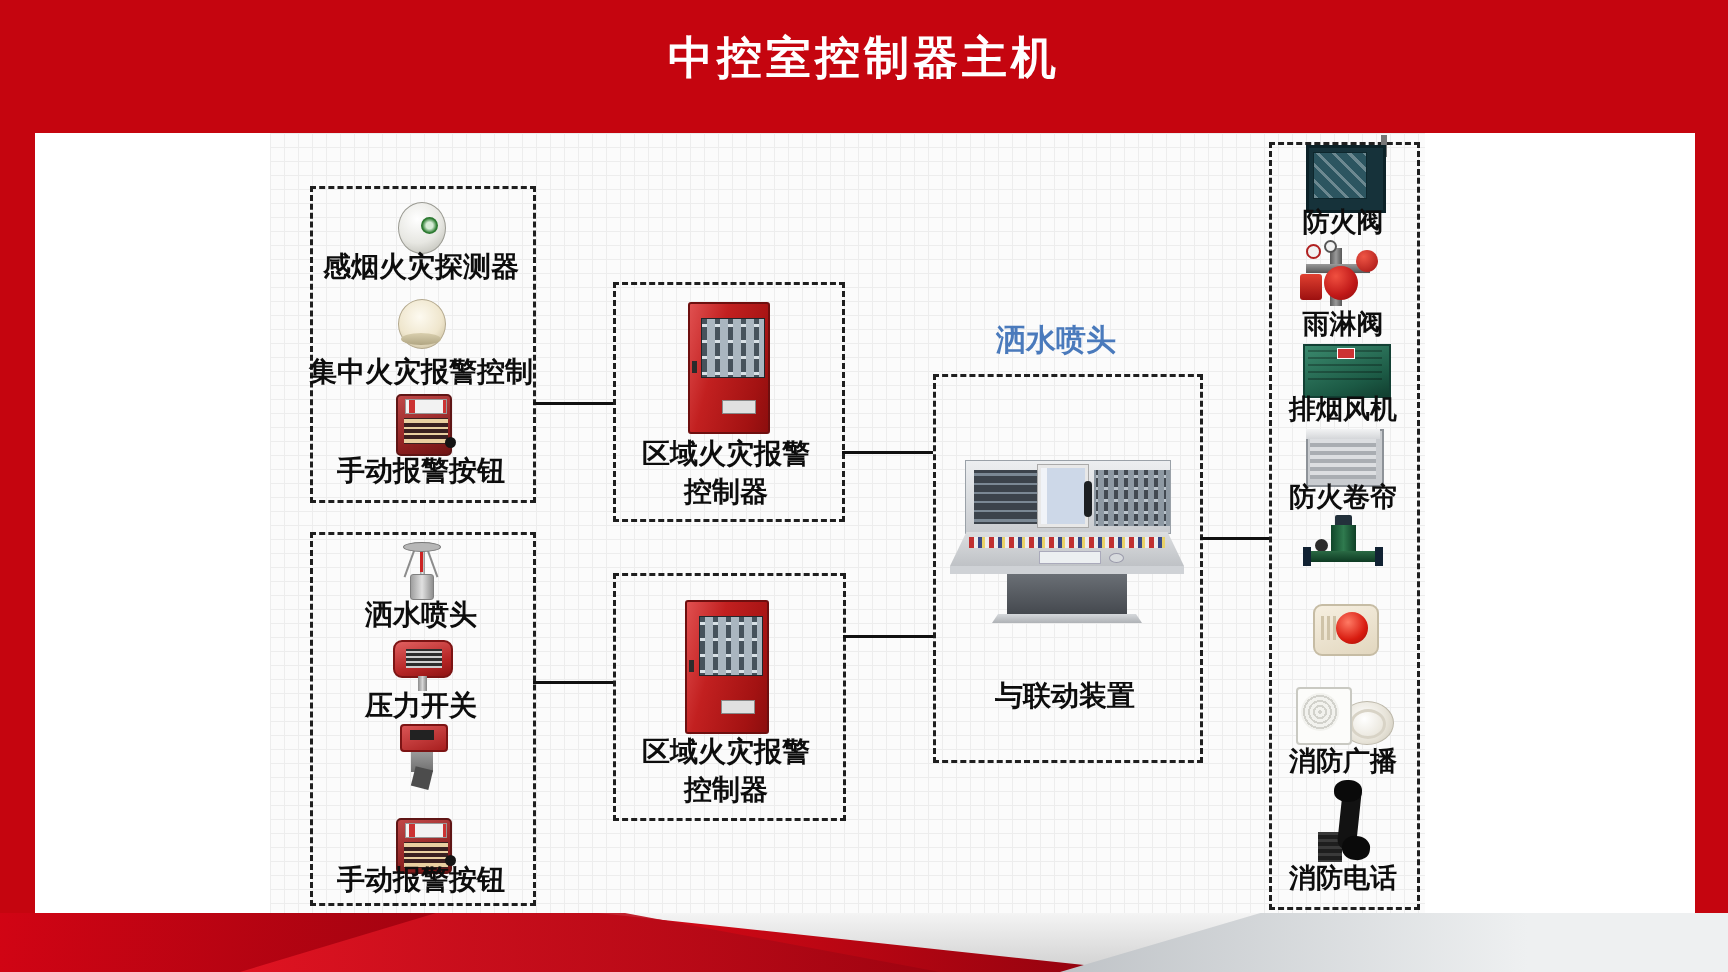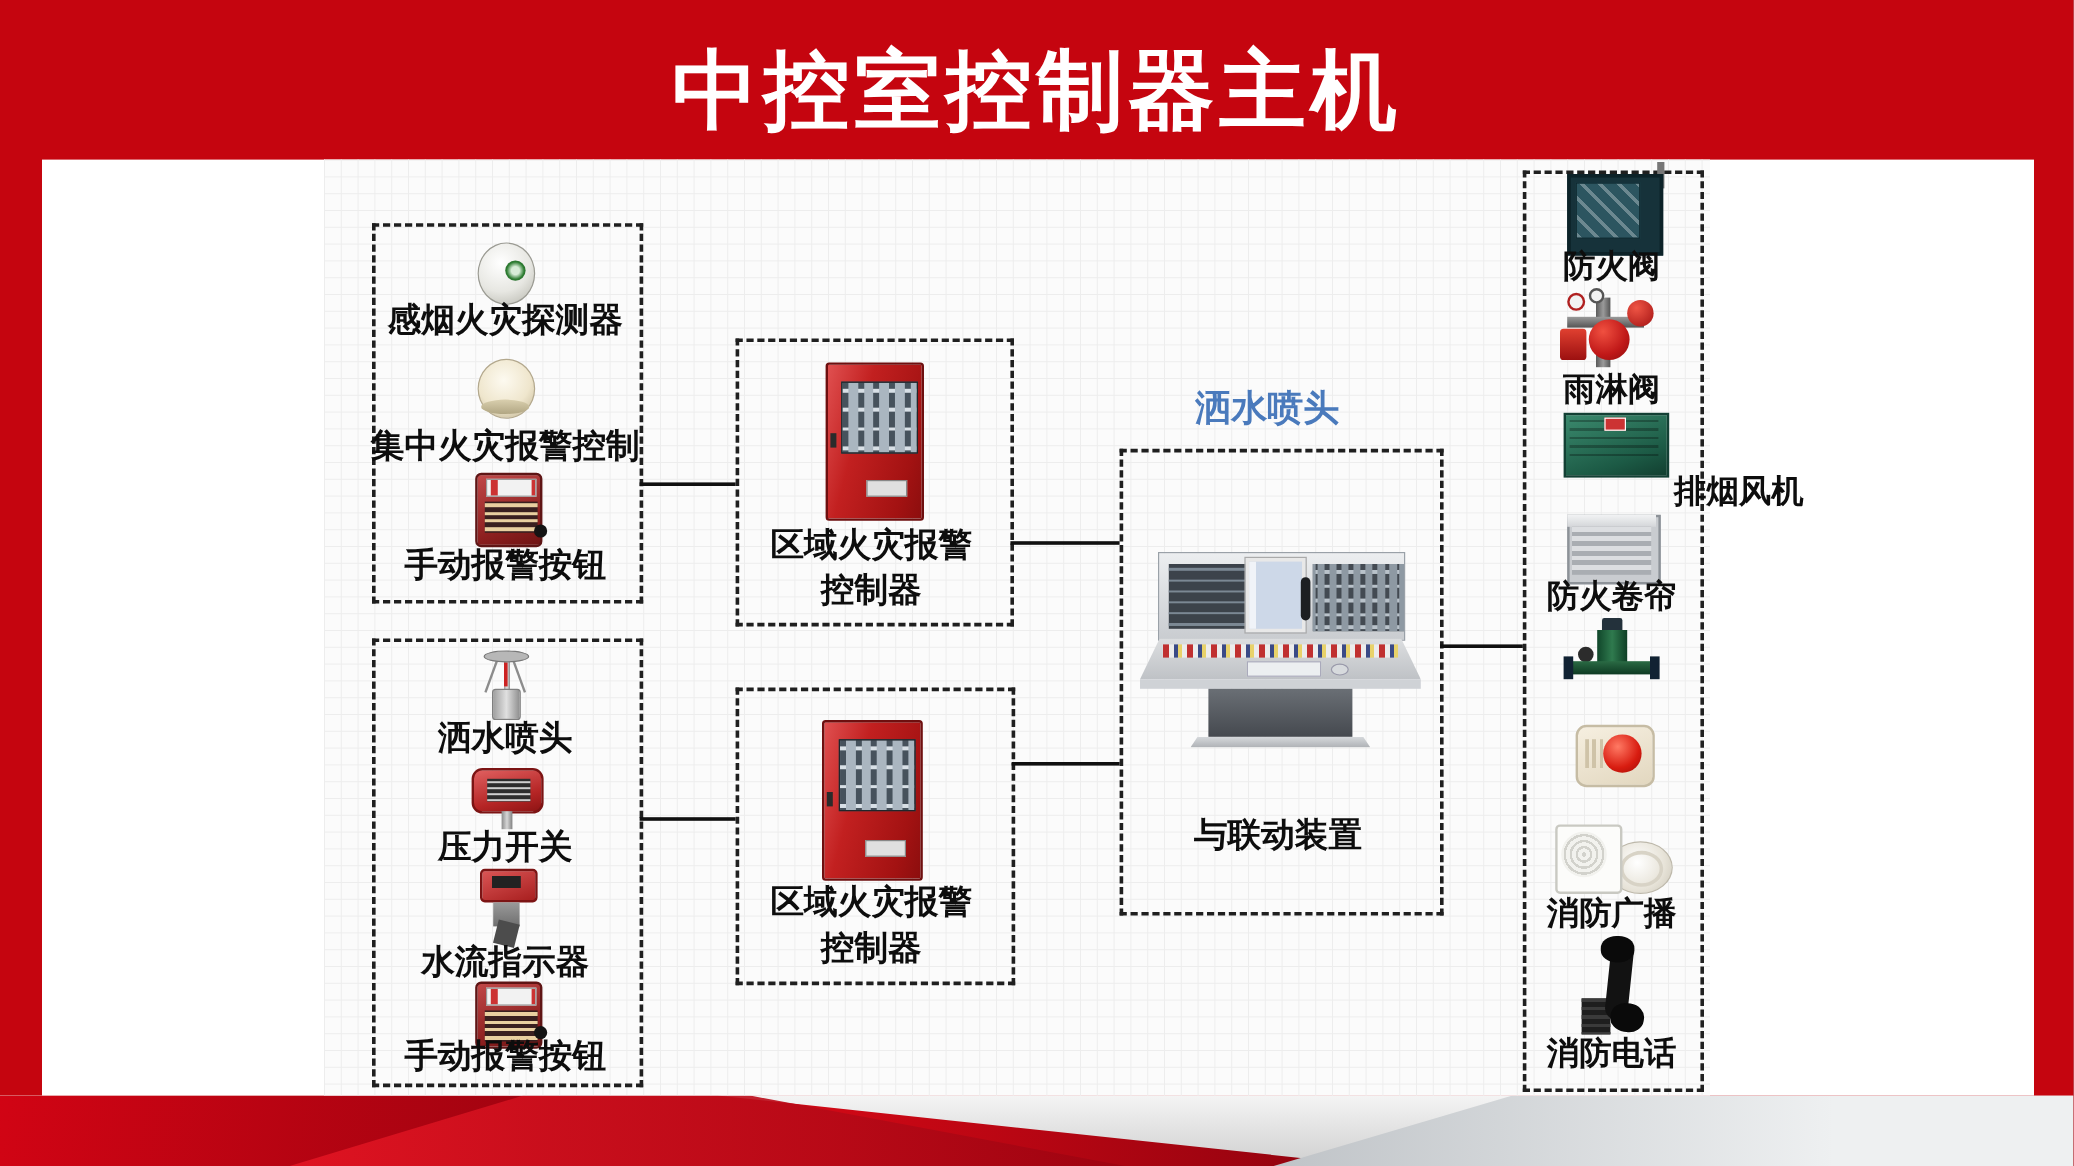--- a/index.html
+++ b/index.html
@@ -1,20 +1,20 @@
 <!DOCTYPE html>
 <html><head>
 <meta charset="utf-8">
 <style>
   html,body{margin:0;padding:0;}
   body{font-family:"Liberation Sans","DejaVu Sans",sans-serif;background:#8e030d;}
   #page{position:relative;width:1728px;height:972px;overflow:hidden;background:#c5050f;}
   
   #title{position:absolute;left:0;top:28px;width:100%;text-align:center;
-         color:#ffffff;font-size:72px;font-weight:700;letter-spacing:4px;}
+         color:#ffffff;font-size:45px;font-weight:700;letter-spacing:4px;}
   
   #panel{position:absolute;left:35px;top:133px;width:1660px;height:780px;background:#ffffff;}
   #gridArea{position:absolute;left:235px;top:0;width:1155px;height:780px;background-color:#fbfbfb;
     background-image:linear-gradient(#ededed 1px,transparent 1px),
                      linear-gradient(90deg,#ededed 1px,transparent 1px);
     background-size:14px 14px;}
   
   .dash{position:absolute;border:3px dashed #1f1f1f;background:transparent;}
   
   .line{position:absolute;height:3px;background:#101010;}
@@ -220,21 +220,20 @@
     <span class="psw-stem"></span>
   </div>
   <div class="lbl" style="left:261px;top:690px;">压力开关</div>
 
   <div class="ic" style="left:400px;top:724px;width:44px;height:64px;">
     <span class="wfi-top"></span>
     <span class="wfi-win"></span>
     <span class="wfi-body"></span>
     <span class="wfi-paddle"></span>
   </div>
-  <div class="lbl" style="left:261px;top:786px;">水流指示器</div>
 
   <div class="ic" style="left:396px;top:818px;width:52px;height:52px;">
     <span class="mcp-body"></span>
     <span class="mcp-win"></span>
     <span class="mcp-panel"></span>
     <span class="mcp-key"></span>
   </div>
   <div class="lbl" style="left:261px;top:864px;">手动报警按钮</div>
 
   <div class="ic" style="left:688px;top:302px;width:78px;height:128px;">
@@ -291,21 +290,21 @@
     <span class="dv-g1"></span>
     <span class="dv-g2"></span>
   </div>
   <div class="lbl small" style="left:1183px;top:309px;">雨淋阀</div>
 
   <div class="ic" style="left:1303px;top:344px;width:84px;height:50px;">
     <span class="fan-body"></span>
     <span class="fan-grille"></span>
     <span class="fan-tag"></span>
   </div>
-  <div class="lbl small" style="left:1183px;top:394px;text-align:right;">排烟风机</div>
+  <div class="lbl small" style="left:1183px;top:394px;">排烟风机</div>
 
   <div class="ic" style="left:1306px;top:429px;width:74px;height:54px;">
     <span class="rs-frame"></span>
     <span class="rs-lintel"></span>
     <span class="rs-curtain"></span>
   </div>
   <div class="lbl small" style="left:1183px;top:482px;">防火卷帘</div>
 
   <div class="ic" style="left:1303px;top:515px;width:80px;height:52px;">
     <span class="fp-motor"></span>

